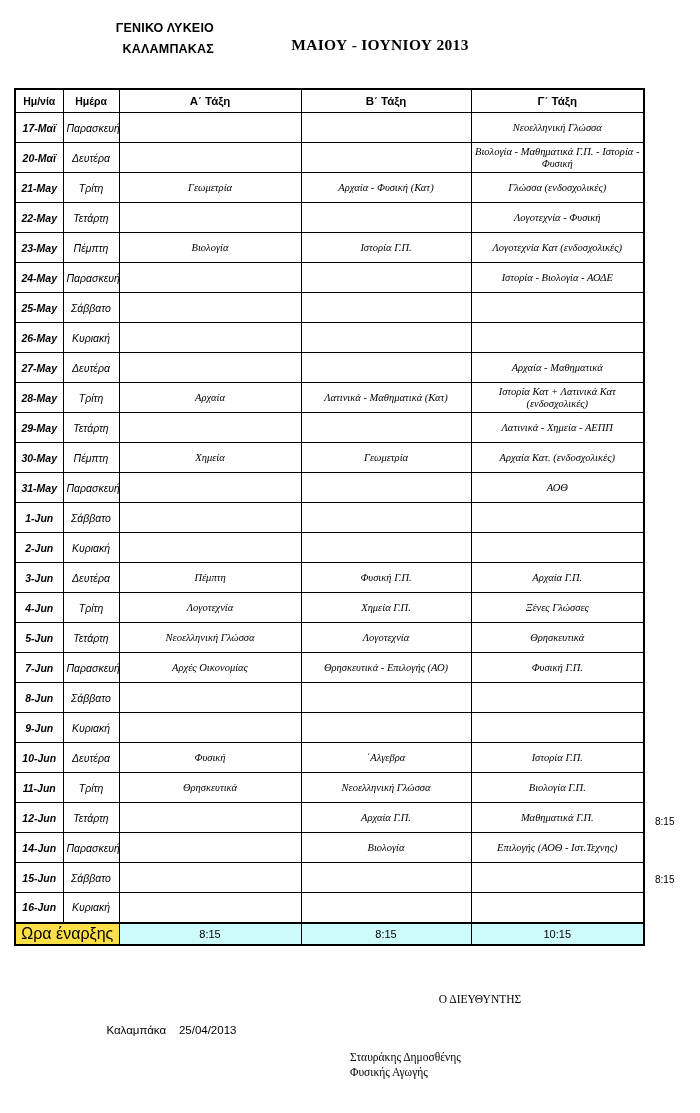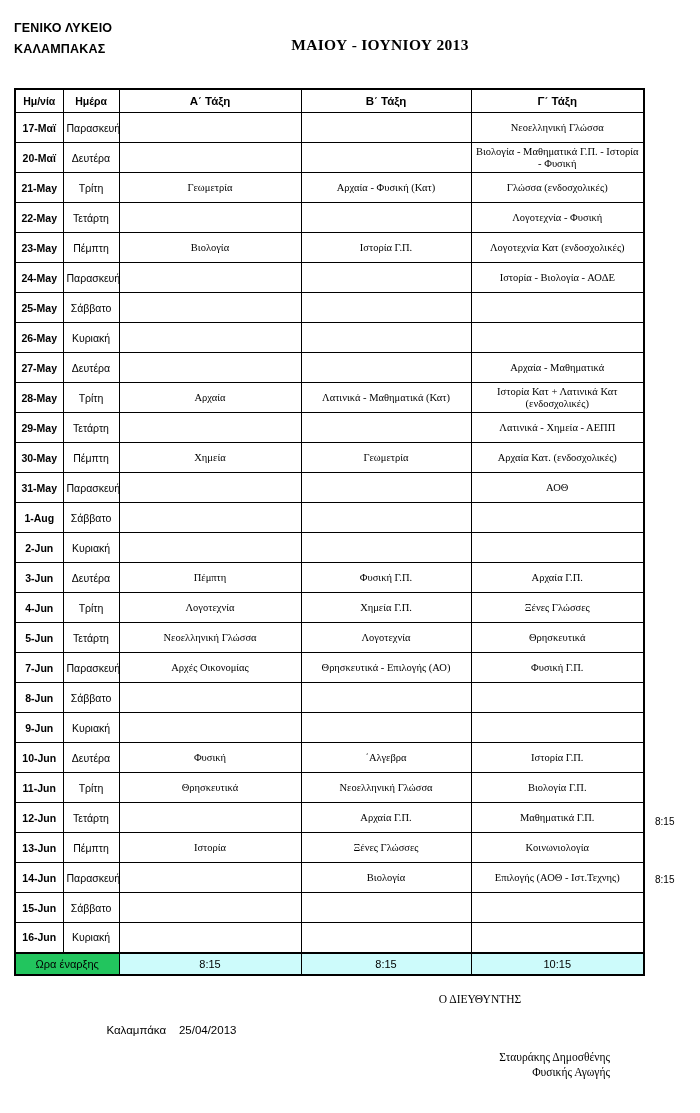--- a/index.html
+++ b/index.html
@@ -20,20 +20,21 @@
   .school-name {
     position: absolute;
     left: 14px;
     top: 18px;
     width: 200px;
     font-family: "Liberation Sans", "DejaVu Sans", sans-serif;
     font-weight: bold;
     font-size: 12.5px;
     line-height: 21px;
     letter-spacing: 0.2px;
+    text-align: right;
   }
   .doc-title {
     position: absolute;
     left: 120px;
     top: 34px;
     width: 520px;
     text-align: center;
     font-family: "Liberation Serif", "DejaVu Serif", serif;
     font-weight: bold;
     font-size: 15.5px;
@@ -78,21 +79,21 @@
   }
   thead th.h-date, thead th.h-day {
     font-family: "Liberation Sans", "DejaVu Sans", sans-serif;
     font-size: 10.5px;
   }
   thead th.h-class {
     font-family: "Liberation Sans", "DejaVu Sans", sans-serif;
     font-size: 11.5px;
   }
 
-  tbody tr { height: 30px; }
+  tbody tr { height: 30px; font-style: italic; }
   td.date {
     font-family: "Liberation Sans", "DejaVu Sans", sans-serif;
     font-weight: bold;
     font-size: 10px;
   }
   td.day {
     font-family: "Liberation Sans", "DejaVu Sans", sans-serif;
     font-size: 9.5px;
   }
   td.subj {
@@ -100,22 +101,22 @@
     font-size: 11px;
   }
   td.fill-gray   { background: #c2c2c2; }
   td.fill-gray2  { background: #a6a6a6; }
   td.fill-green  { background: #a9d6a0; }
 
   
   tfoot tr { height: 22px; }
   tfoot td.start-label {
     font-family: "Liberation Sans", "DejaVu Sans", sans-serif;
-    font-size: 11px;
-    background: #22c55e;
+    font-size: 16px;
+    background: #fde047;
     border-top: 2px solid #000;
     border-left: none;
     border-bottom: 2px solid #000;
   }
   tfoot td.start-time {
     font-family: "Liberation Sans", "DejaVu Sans", sans-serif;
     font-size: 11px;
     background: #cdfbfb;
     border: 1px solid #000;
     border-top: 2px solid #000;
@@ -149,21 +150,21 @@
     top: 1012px;
     font-size: 11.5px;
     font-family: Liberation Sans, sans-serif;
     white-space: pre;
   }
   .sig-name {
     position: absolute;
     left: 350px;
     top: 1050px;
     width: 260px;
-    text-align: right;
+    text-align: left;
     font-size: 11.5px;
     line-height: 15px;
     font-family: "Liberation Serif", "DejaVu Serif", serif;
   }
   .sig-name span { display: block; }
 </style>
 </head>
 <body>
 
 <div class="school-name">
@@ -279,21 +280,21 @@
           <td class="subj">Αρχαία Κατ. (ενδοσχολικές)</td>
         </tr>
         <tr>
           <td class="date">31-May</td>
           <td class="day">Παρασκευή</td>
           <td class="subj fill-gray"></td>
           <td class="subj fill-gray"></td>
           <td class="subj fill-green">ΑΟΘ</td>
         </tr>
         <tr>
-          <td class="date">1-Aug</td>
+          <td class="date">1-Jun</td>
           <td class="day">Σάββατο</td>
           <td class="subj fill-gray"></td>
           <td class="subj fill-gray"></td>
           <td class="subj fill-gray"></td>
         </tr>
         <tr>
           <td class="date">2-Jun</td>
           <td class="day">Κυριακή</td>
           <td class="subj fill-gray"></td>
           <td class="subj fill-gray"></td>
@@ -354,27 +355,20 @@
           <td class="subj">Θρησκευτικά</td>
           <td class="subj">Νεοελληνική Γλώσσα</td>
           <td class="subj">Βιολογία Γ.Π.</td>
         </tr>
         <tr>
           <td class="date">12-Jun</td>
           <td class="day">Τετάρτη</td>
           <td class="subj"></td>
           <td class="subj">Αρχαία Γ.Π.</td>
           <td class="subj">Μαθηματικά Γ.Π.</td>
-        </tr>
-        <tr>
-          <td class="date">13-Jun</td>
-          <td class="day">Πέμπτη</td>
-          <td class="subj">Ιστορία</td>
-          <td class="subj">Ξένες Γλώσσες</td>
-          <td class="subj">Κοινωνιολογία</td>
         </tr>
         <tr>
           <td class="date">14-Jun</td>
           <td class="day">Παρασκευή</td>
           <td class="subj"></td>
           <td class="subj">Βιολογία</td>
           <td class="subj">Επιλογής (ΑΟΘ - Ιστ.Τεχνης)</td>
         </tr>
         <tr>
           <td class="date">15-Jun</td>

